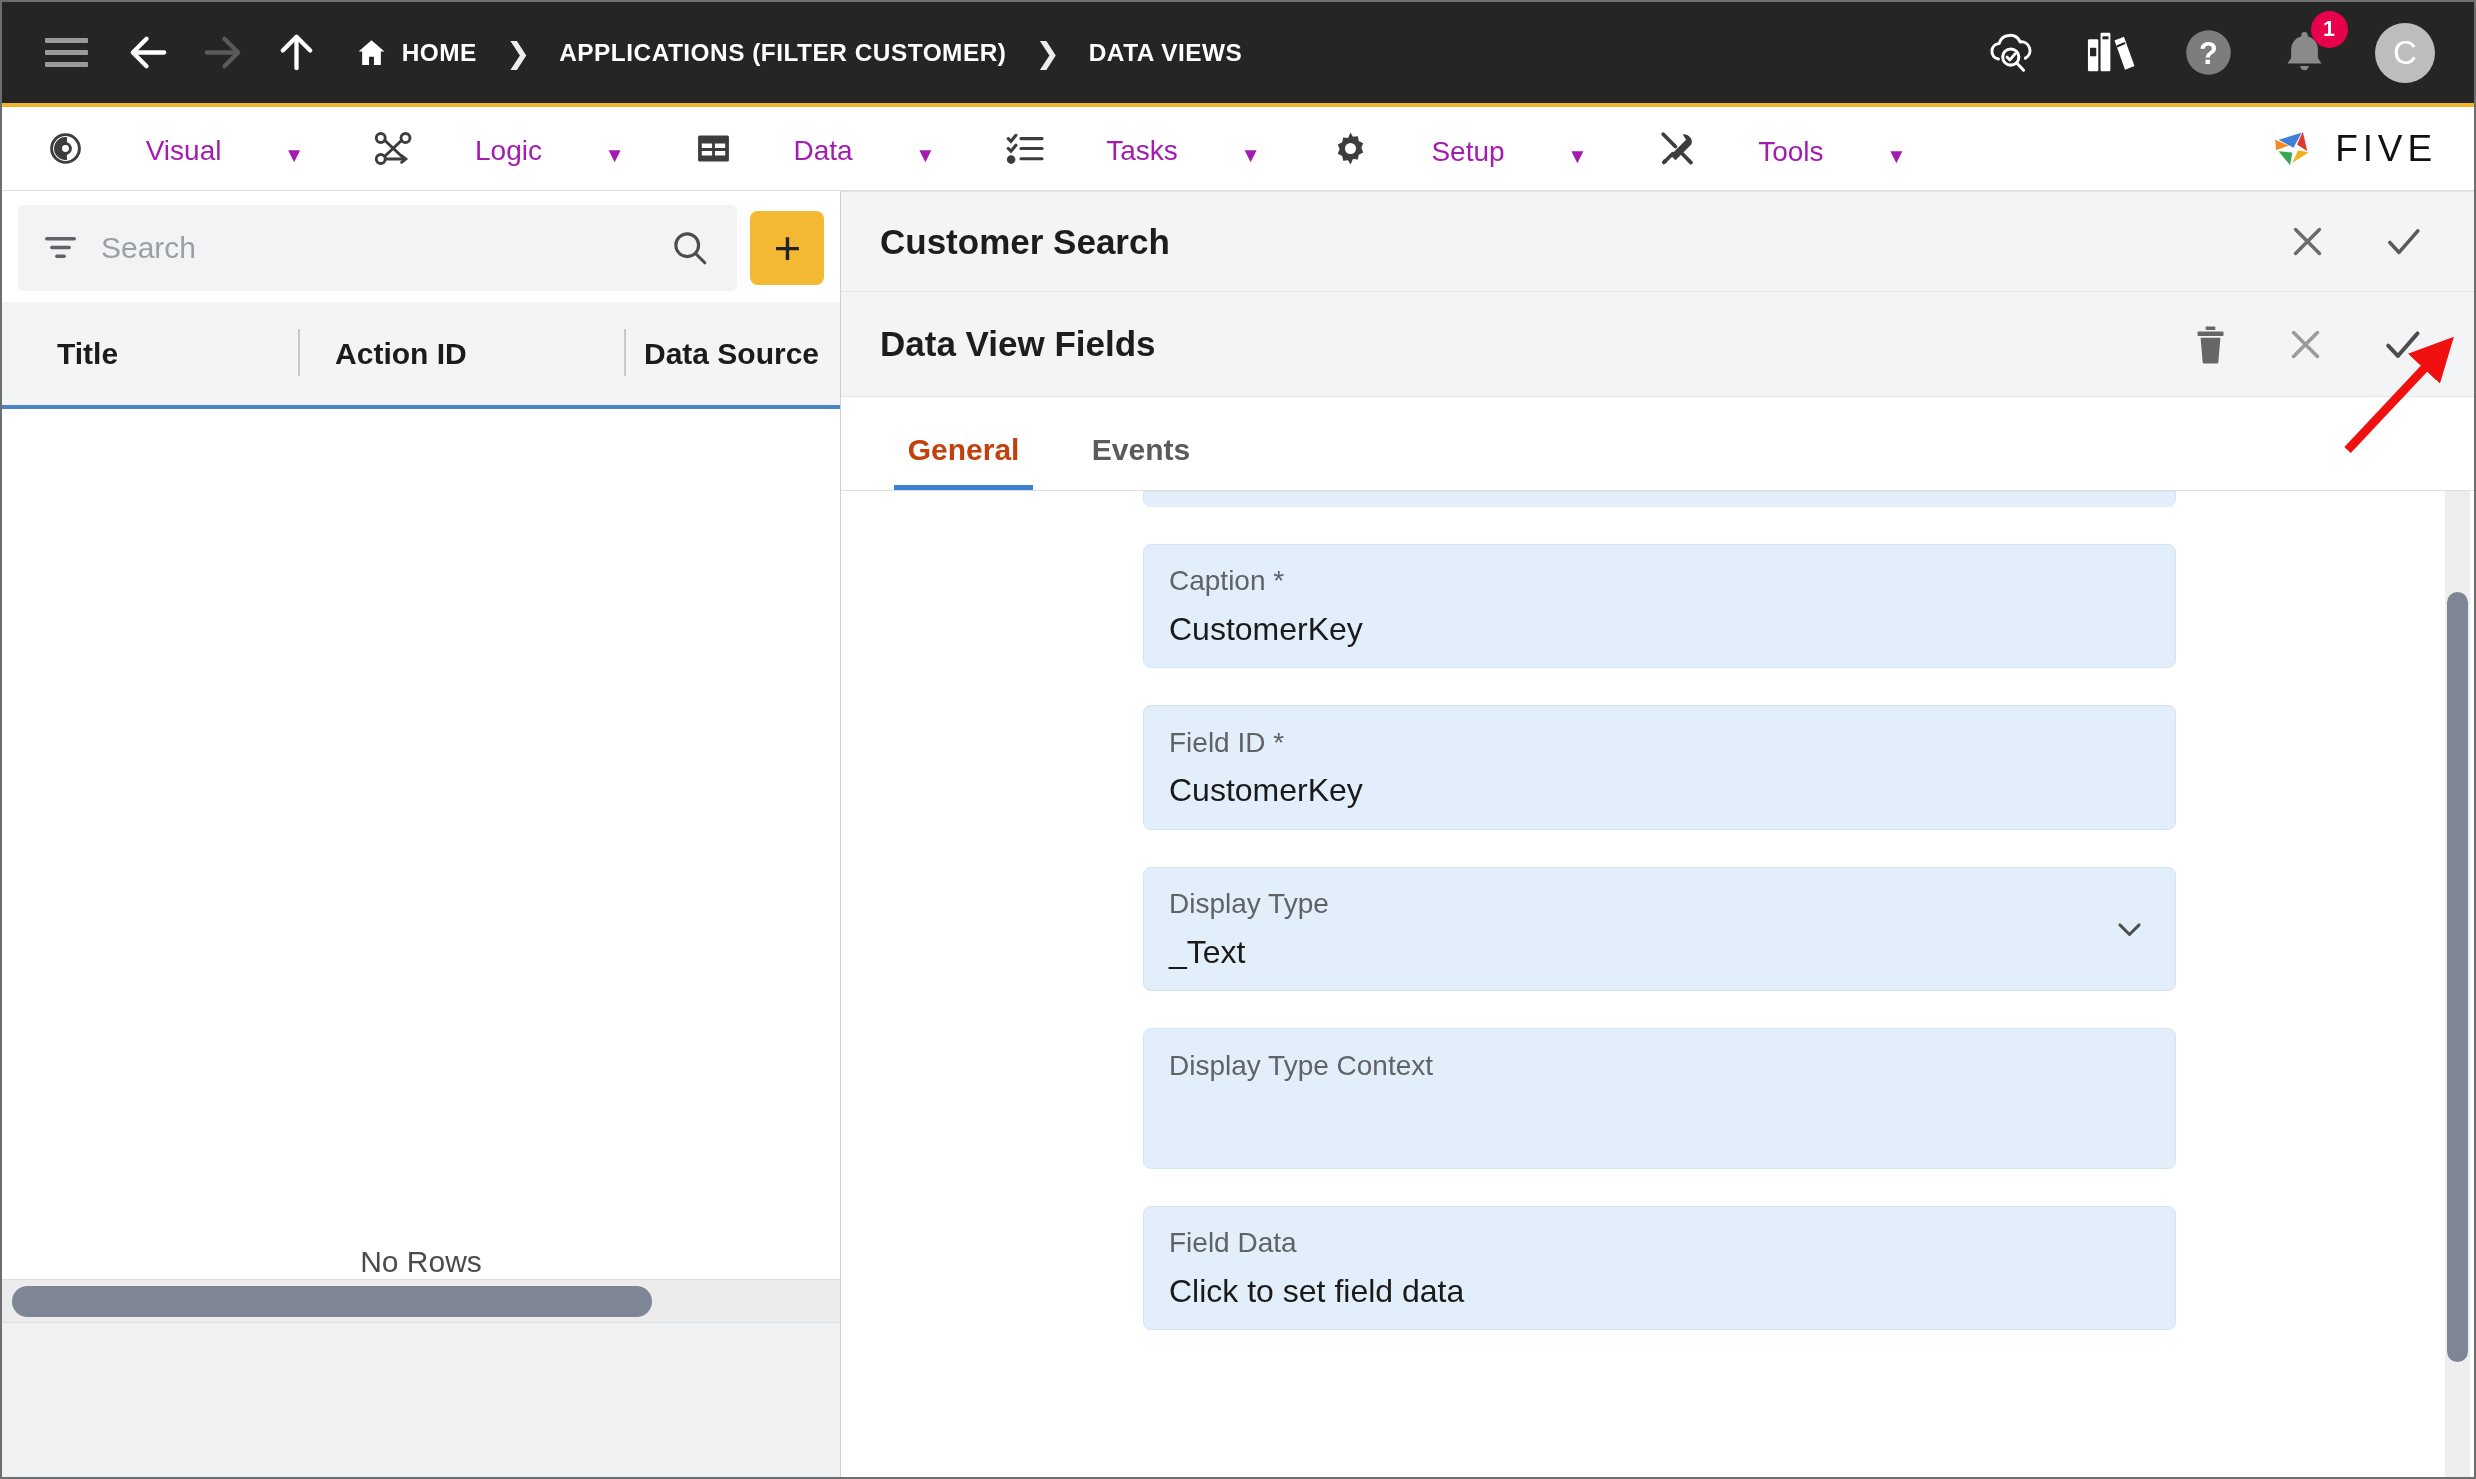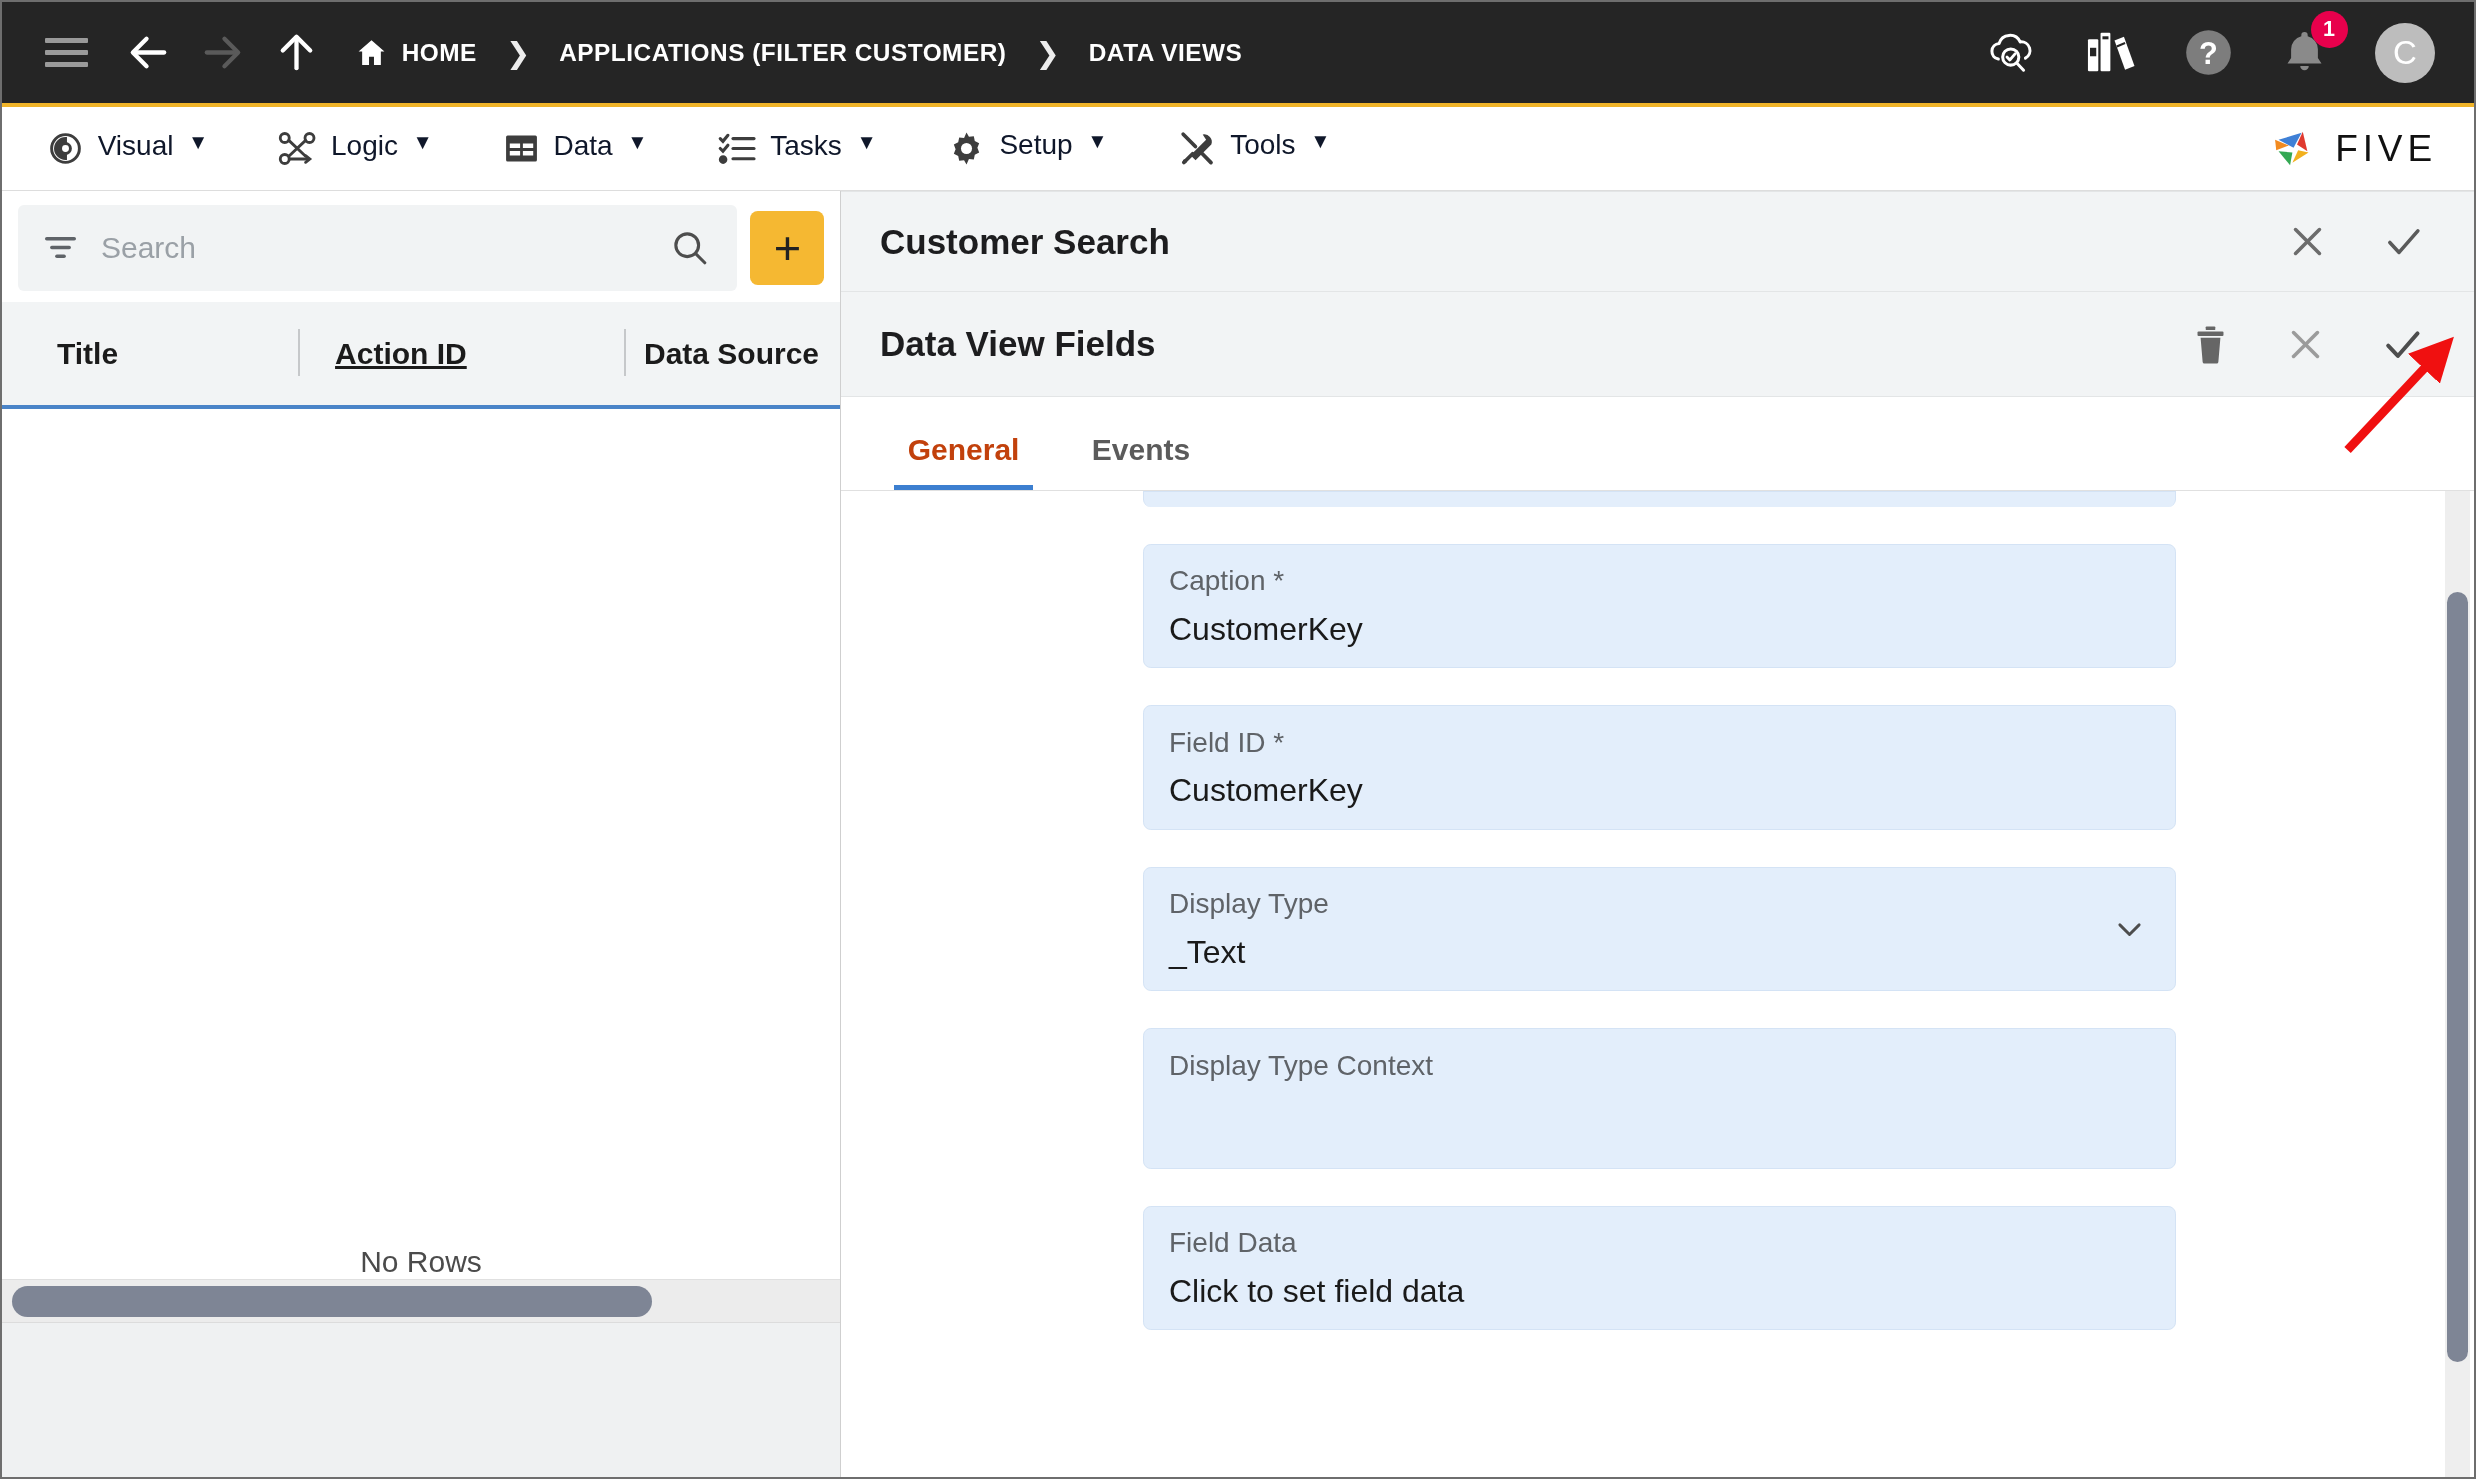--- a/index.html
+++ b/index.html
@@ -69,24 +69,25 @@
 
   
   .menubar {
     position: absolute; left: 0; top: 105px;
     width: 2476px; height: 84px;
     background: #ffffff;
     display: flex; align-items: center;
     border-bottom: 1px solid #dddddd;
   }
   .menu-item {
-    display: flex; align-items: flex-start;
-    color: #0f172a; font-size: 28px;
+    display: flex; align-items: flex-end;
+    color: #a21caf; font-size: 28px;
     cursor: pointer;
     white-space: nowrap;
+    gap: 48px;
   }
   .menu-item .mi-ico { margin-right: 13.7px; display:flex; align-items:center; }
   .menu-item .caret { margin-left: 14.6px; font-size: 20.5px; }
   .logo {
     margin-left: auto; margin-right: 41px;
     display: flex; align-items: center;
   }
   .logo-word {
     font-size: 37px; letter-spacing: 4.9px; color: #111;
     font-weight: 400; margin-left: 7.8px;
@@ -146,21 +147,21 @@
   .gh-cell {
     font-size: 30px; font-weight: 700; color: #1b1b1b;
     display: flex; align-items: center; height: 100%;
     position: relative;
   }
   .gh-cell .divider {
     position: absolute; left: 0; top: 27px;
     width: 2px; height: 47px; background: #c6c8ca;
   }
   .gh-title { width: 312px; padding-left: 55px; }
-  .gh-action { width: 345px; padding-left: 37px; text-decoration: underline; }
+  .gh-action { width: 345px; padding-left: 37px; }
   .gh-source { width: 229px; padding-left: 20px; }
   .grid-body {
     flex: 1;
     display: flex; align-items: flex-end; justify-content: center;
     background: #ffffff;
     border-bottom: 1px solid #e0e0e0;
   }
   .no-rows { font-size: 30px; color: #4b4b4b; }
   .hscroll-track {
     height: 43px; flex: none;

